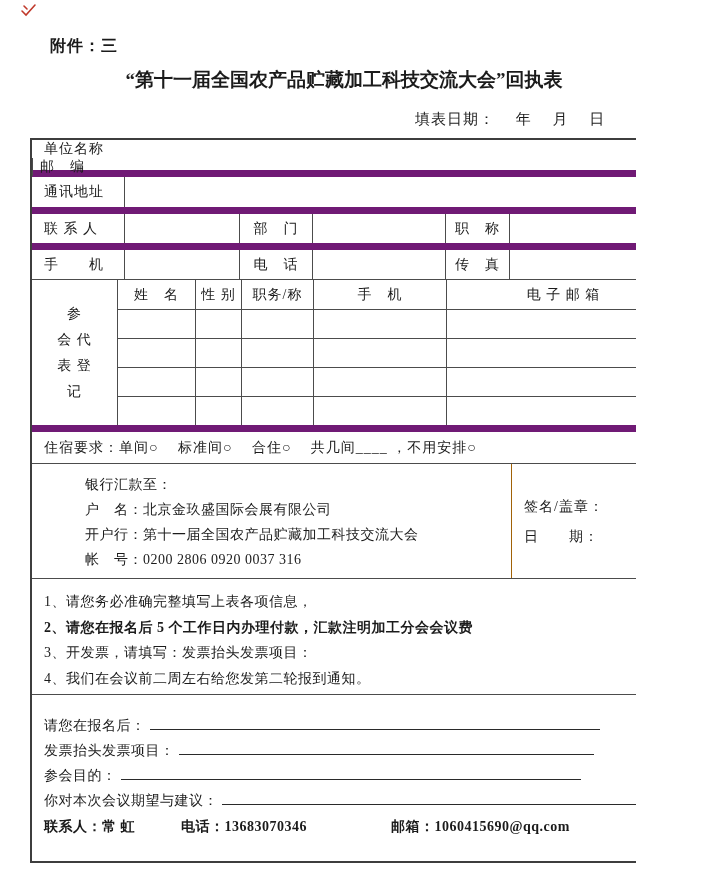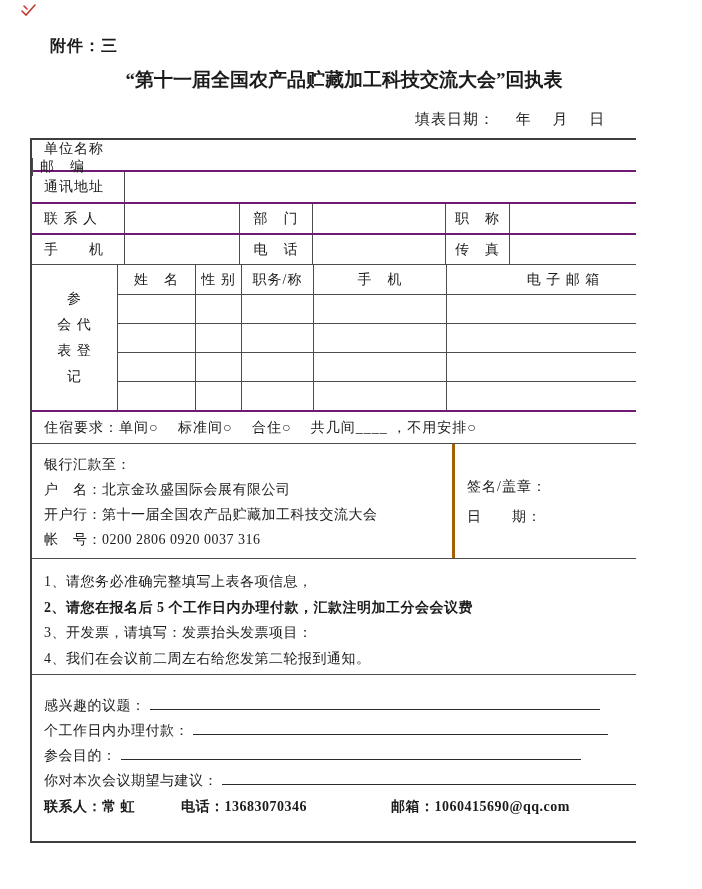--- a/index.html
+++ b/index.html
@@ -11,21 +11,21 @@
   .sheet { position:relative; width:636px; height:889px; background:#fff; overflow:hidden; }
 
   .corner-mark { position:absolute; left:20px; top:3px; width:18px; height:14px; }
 
   .attachment { position:absolute; left:50px; top:36px; font-size:16px; font-weight:bold; letter-spacing:1px; }
   .title { position:absolute; left:0; top:67px; width:688px; text-align:center; font-size:19px; font-weight:bold; }
   .dateline { position:absolute; left:415px; top:110px; font-size:15px; letter-spacing:1px; }
 
   .grid { position:absolute; left:30px; top:138px; width:652px; box-sizing:border-box;
           border:2px solid #3e3e3e; font-size:14px; }
-  .row { display:flex; border-top:2px solid #701a75; }
+  .row { display:flex; border-top:7px solid #701a75; }
   .row.first { border-top:none;flex-direction:column; }
   .cell { box-sizing:border-box; border-left:1px solid #4c4c4c; display:flex; align-items:center; }
   .cell.cfirst { border-left:none; }
   .lab { padding-left:12px; letter-spacing:1px; }
   .ctr { justify-content:center; letter-spacing:1px; }
   .h30 { height:30px; } .h29 { height:29px; } .h31 { height:31px; }
 
   
   .w-label { width:92px; } .w-unitval { width:368px; } .w-zip { width:60px; } .w-zipval { flex:1; }
   
@@ -40,22 +40,22 @@
   .prow { display:flex; height:28px; border-top:1px solid #4c4c4c; }
   .prow.phead { height:29px; border-top:none; }
   .pc { box-sizing:border-box; border-left:1px solid #4c4c4c; display:flex; align-items:center; justify-content:center; letter-spacing:1px; }
   .pc.cfirst { border-left:none; }
   .pw-name { width:77px; } .pw-gender { width:46px; } .pw-pos { width:72px; } .pw-mob { width:133px; } .pw-mail { flex:1;font-family:Liberation Serif, serif; }
 
   
   .accom { padding-left:12px; letter-spacing:1px; }
 
   
-  .bank-left { width:420px; box-sizing:border-box; padding:8px 10px 6px 12px; line-height:25px; letter-spacing:0.5px; }
-  .bank-right { flex:1; box-sizing:border-box; border-left:3px solid #a16207; padding:28px 0 0 12px; line-height:30px; letter-spacing:1px; }
+  .bank-left { width:420px; box-sizing:border-box; padding:8px 10px 6px 12px; line-height:25px; letter-spacing:0.5px;margin-left:41px; }
+  .bank-right { flex:1; box-sizing:border-box; border-left:1px solid #a16207; padding:28px 0 0 12px; line-height:30px; letter-spacing:1px;margin-left:18px; }
   .bank-right div { display:block; }
   .blockrow { display:flex; border-top:1px solid #4c4c4c; }
 
   
   .notes { box-sizing:border-box; padding:10px 12px 8px 12px; line-height:25.5px; height:115px; letter-spacing:0.5px; }
   .notes .bold { font-weight:bold; }
 
   
   .questions { box-sizing:border-box; padding:18px 12px 0 12px; line-height:25px; height:166px; letter-spacing:0.5px; }
   .uline { display:inline-block; border-bottom:1px solid #2a2a2a; height:14px; vertical-align:baseline; margin-left:4px; }
@@ -174,22 +174,22 @@
       <div class="notes">
         <div>1、请您务必准确完整填写上表各项信息，</div>
         <div class="bold">2、请您在报名后 5 个工作日内办理付款，汇款注明加工分会会议费</div>
         <div>3、开发票，请填写：发票抬头发票项目：</div>
         <div>4、我们在会议前二周左右给您发第二轮报到通知。</div>
       </div>
     </div>
 
     <div class="blockrow">
       <div class="questions">
-        <div><span>感兴趣的议题：</span><span class="uline ul-2"></span></div>
-        <div><span>个工作日内办理付款：</span><span class="uline ul-3"></span></div>
+        <div><span>请您在报名后：</span><span class="uline ul-2"></span></div>
+        <div><span>发票抬头发票项目：</span><span class="uline ul-3"></span></div>
         <div><span>参会目的：</span><span class="uline ul-4"></span></div>
         <div><span>你对本次会议期望与建议：</span><span class="uline ul-5"></span></div>
         <div class="contact-line">
           <span>联系人：常 虹</span><span class="gap1"></span>
           <span>电话：13683070346</span><span class="gap2"></span>
           <span>邮箱：1060415690@qq.com</span>
         </div>
       </div>
     </div>
 

